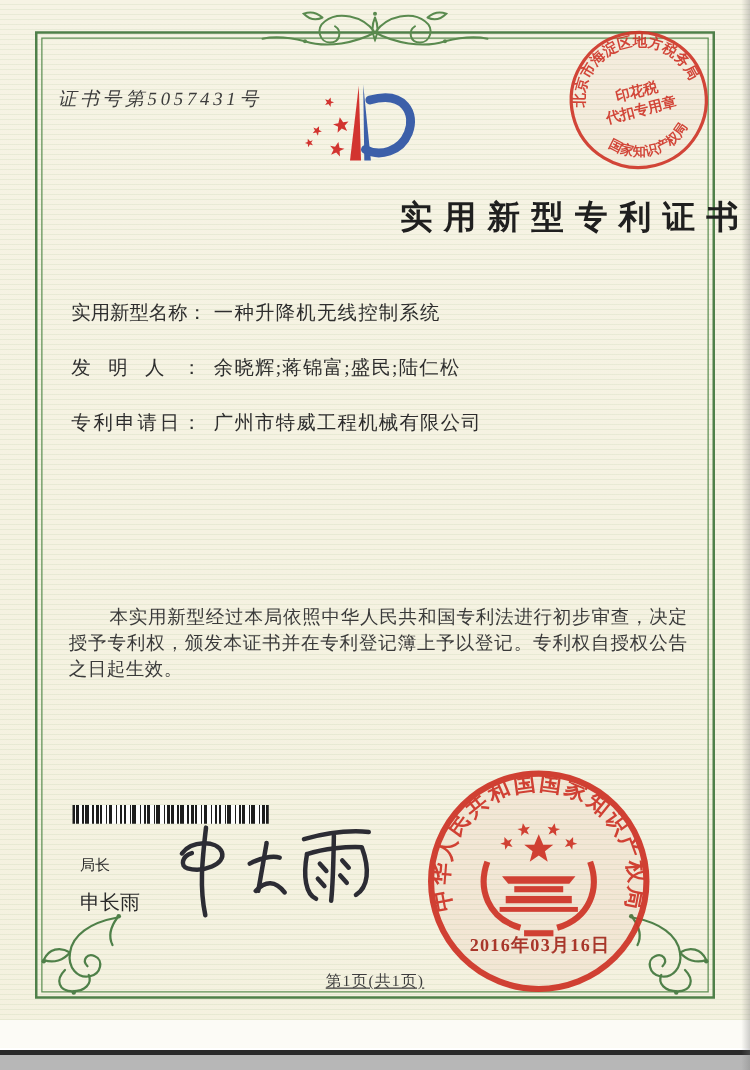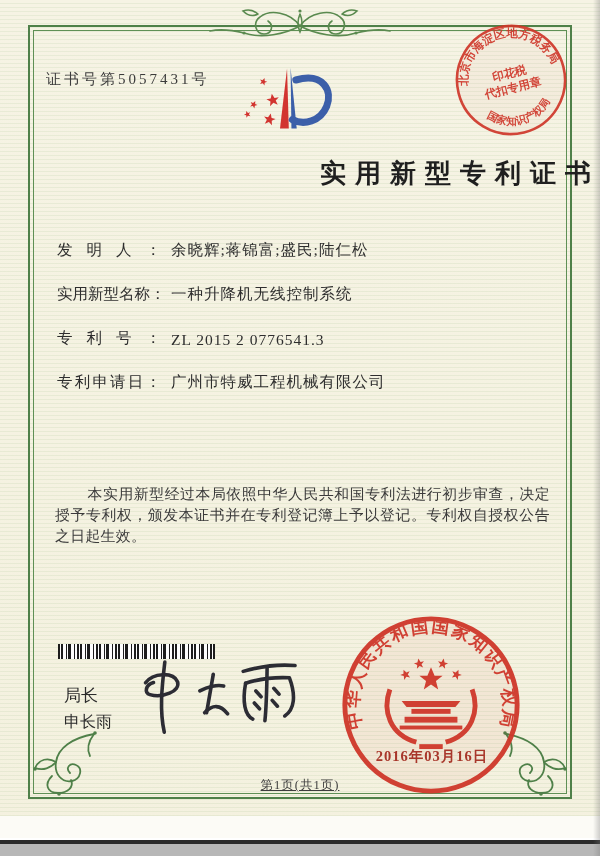--- a/index.html
+++ b/index.html
@@ -20,21 +20,21 @@
     border:2px solid #4f8049;
   }
   .frame-inner{
     position:absolute;left:3px;top:3px;right:3px;bottom:3px;
     border:1px solid #5f9055;
   }
   .ornament{position:absolute;pointer-events:none;}
   
   .cert-no{
     position:absolute;left:46px;top:70px;
-    font-size:15px;letter-spacing:3px;color:#3c3c3c;
+    font-size:15px;letter-spacing:3px;color:#3c3c3c;font-style:italic;
   }
   
   .title{
     position:absolute;left:0;right:0;top:156px;
     text-align:right;font-size:26px;font-weight:bold;
     letter-spacing:9px;text-indent:9px;color:#1f1f1f;
   }
   
   .fields{position:absolute;left:57px;top:240px;right:55px;}
   .frow{margin-bottom:23px;font-size:15.5px;color:#2e2e2e;white-space:nowrap;}
@@ -52,21 +52,21 @@
   }
   
   .barcode{
     position:absolute;left:58px;top:644px;width:157px;height:15px;
     background:repeating-linear-gradient(90deg,
       #1c1c1c 0 2px,#fdfdfd 2px 3px,#1c1c1c 3px 5px,#fdfdfd 5px 8px,
       #1c1c1c 8px 9px,#fdfdfd 9px 10px,#1c1c1c 10px 13px,#fdfdfd 13px 16px,
       #1c1c1c 16px 17px,#fdfdfd 17px 19px);
   }
   
-  .signer-role{position:absolute;left:64px;top:684px;font-size:17px;color:#2b2b2b;font-family:"Liberation Sans","DejaVu Sans",sans-serif;}
+  .signer-role{position:absolute;left:64px;top:684px;font-size:12px;color:#2b2b2b;font-family:"Liberation Sans","DejaVu Sans",sans-serif;}
   .signer-name{position:absolute;left:64px;top:712px;font-size:16px;color:#2b2b2b;font-family:"Liberation Sans","DejaVu Sans",sans-serif;}
   .signature{position:absolute;left:128px;top:646px;width:195px;height:98px;transform:rotate(-2deg);}
   
   .tax-seal{position:absolute;left:451px;top:20px;width:120px;height:120px;transform:rotate(-14deg);opacity:.92;}
   .authority-seal{position:absolute;left:338px;top:612px;width:186px;height:186px;opacity:.95;}
   .seal-date{
     position:absolute;left:350px;top:747px;width:164px;
     text-align:center;font-size:14.5px;font-weight:bold;
     color:#a8372b;letter-spacing:1px;
   }
@@ -176,27 +176,24 @@
       <textPath xlink:href="#taxBottomArc" href="#taxBottomArc" startOffset="50%" text-anchor="middle">国家知识产权局</textPath>
     </text>
     <text x="0" y="-3" font-size="11.5" font-weight="bold" fill="#cf372a" text-anchor="middle">印花税</text>
     <text x="0" y="12" font-size="11.5" font-weight="bold" fill="#cf372a" text-anchor="middle">代扣专用章</text>
   </svg>
 
   <div class="title">实用新型专利证书</div>
 
   <div class="fields">
     <div class="frow">
-      <span class="flabel">发明人：</span><span class="fvalue">余晓辉;蒋锦富;盛民;陆仁松</span>
-    </div>
-    <div class="frow">
       <span class="flabel">实用新型名称：</span><span class="fvalue">一种升降机无线控制系统</span>
     </div>
     <div class="frow">
-      <span class="flabel">专利号：</span><span class="fvalue">ZL 2015 2 0776541.3</span>
+      <span class="flabel">发明人：</span><span class="fvalue">余晓辉;蒋锦富;盛民;陆仁松</span>
     </div>
     <div class="frow">
       <span class="flabel">专利申请日：</span><span class="fvalue">广州市特威工程机械有限公司</span>
     </div>
   </div>
 
   <div class="paras">
     <p>本实用新型经过本局依照中华人民共和国专利法进行初步审查，决定授予专利权，颁发本证书并在专利登记簿上予以登记。专利权自授权公告之日起生效。</p>
   </div>
 

